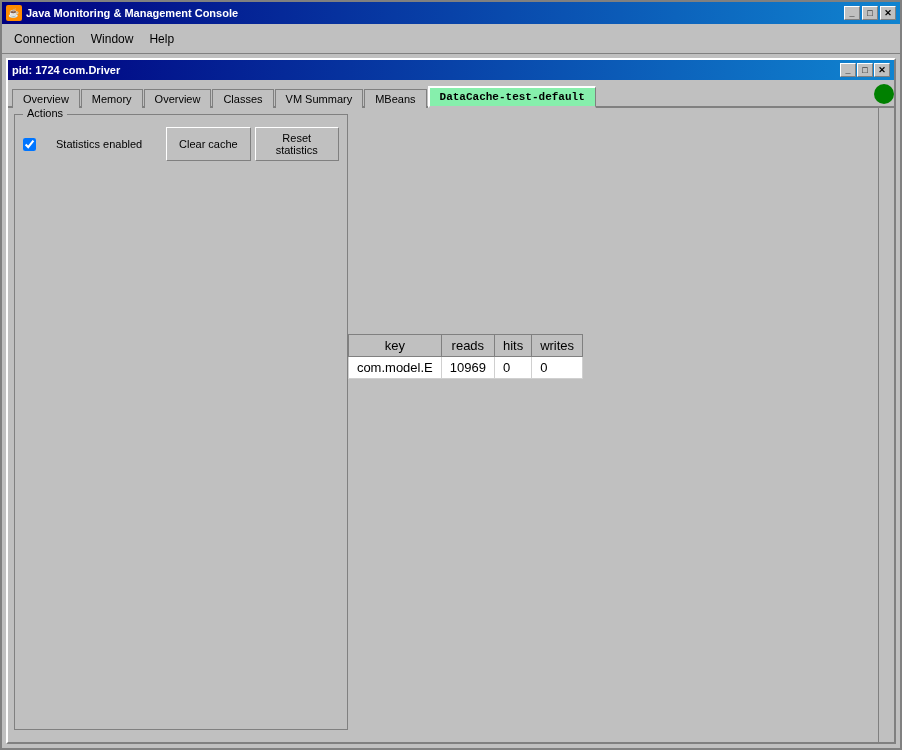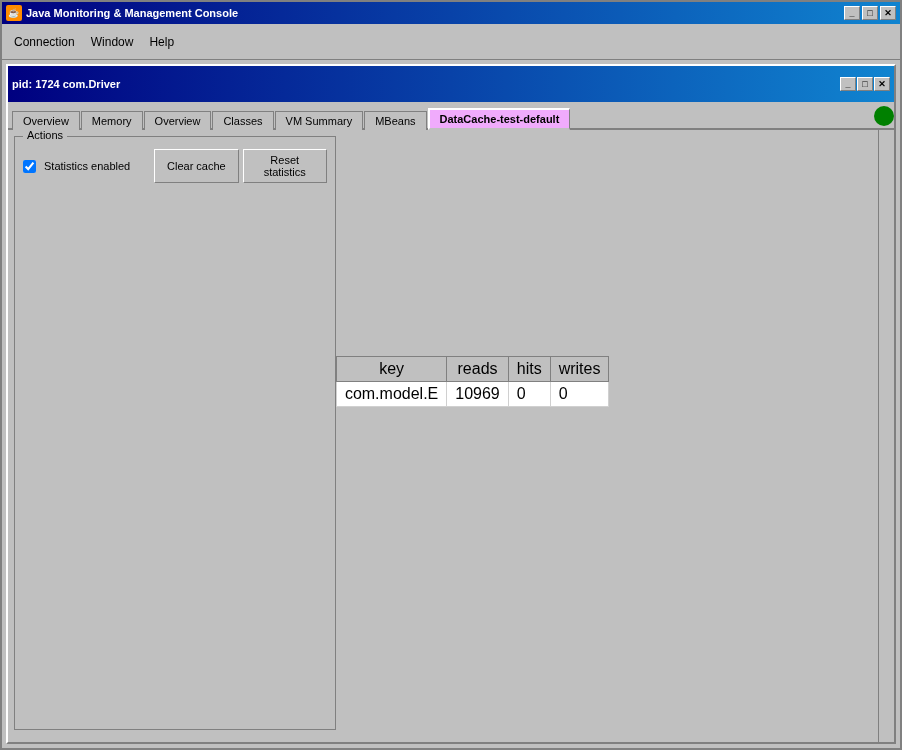--- a/index.html
+++ b/index.html
@@ -66,21 +66,21 @@
       display: flex;
       align-items: center;
       justify-content: center;
       font-size: 9px;
       cursor: pointer;
       color: #000;
     }
 
     .outer-menubar {
       background: #c0c0c0;
-      height: 36px;
+      height: 30px;
       display: flex;
       align-items: center;
       padding: 0 4px;
       border-bottom: 1px solid #808080;
       flex-shrink: 0;
     }
 
     .menu-item {
       padding: 2px 8px;
       cursor: pointer;
@@ -96,21 +96,21 @@
       border-top-color: #ffffff;
       border-left-color: #ffffff;
       display: flex;
       flex-direction: column;
       overflow: hidden;
     }
 
     .inner-title-bar {
       background: linear-gradient(to right, #000080, #1084d0);
       color: white;
-      height: 36px;
+      height: 20px;
       display: flex;
       align-items: center;
       padding: 0 4px;
       font-size: 11px;
       font-weight: bold;
       flex-shrink: 0;
     }
 
     .inner-title-bar .title-text {
       flex: 1;
@@ -156,27 +156,28 @@
       border-bottom: none;
       background: #c0c0c0;
       cursor: pointer;
       font-size: 11px;
       margin-right: 1px;
       position: relative;
       bottom: -2px;
     }
 
     .tab.active {
-      background: #f0abfc;
+      background: #86efac;
       border-top: 2px solid #ffffff;
       border-left: 2px solid #ffffff;
       border-right: 1px solid #808080;
       border-bottom: 2px solid #c0c0c0;
       font-weight: bold;
       z-index: 1;
+      font-family: Liberation Mono, monospace;
     }
 
     .tab-bar-icon {
       margin-left: auto;
       width: 20px;
       height: 20px;
       background: #008000;
       border-radius: 50%;
       margin-bottom: 2px;
     }
@@ -213,21 +214,21 @@
     .group-box-content {
       padding: 12px 8px 8px 8px;
       display: flex;
       align-items: center;
       gap: 8px;
     }
 
     .checkbox-label {
       display: flex;
       align-items: center;
-      gap: 8px;
+      gap: 20px;
       font-size: 11px;
     }
 
     .checkbox-label input[type="checkbox"] {
       width: 13px;
       height: 13px;
     }
 
     .actions-left {
       flex: 0 0 auto;
@@ -262,21 +263,21 @@
     
     .data-table-wrapper {
       flex-shrink: 0;
       margin-top: 220px;
     }
 
     .data-table {
       width: 100%;
       border-collapse: collapse;
       background: white;
-      font-size: 16px;
+      font-size: 13px;
     }
 
     .data-table th {
       background: #c0c0c0;
       border: 1px solid #808080;
       padding: 3px 8px;
       text-align: center;
       font-weight: normal;
     }
 

